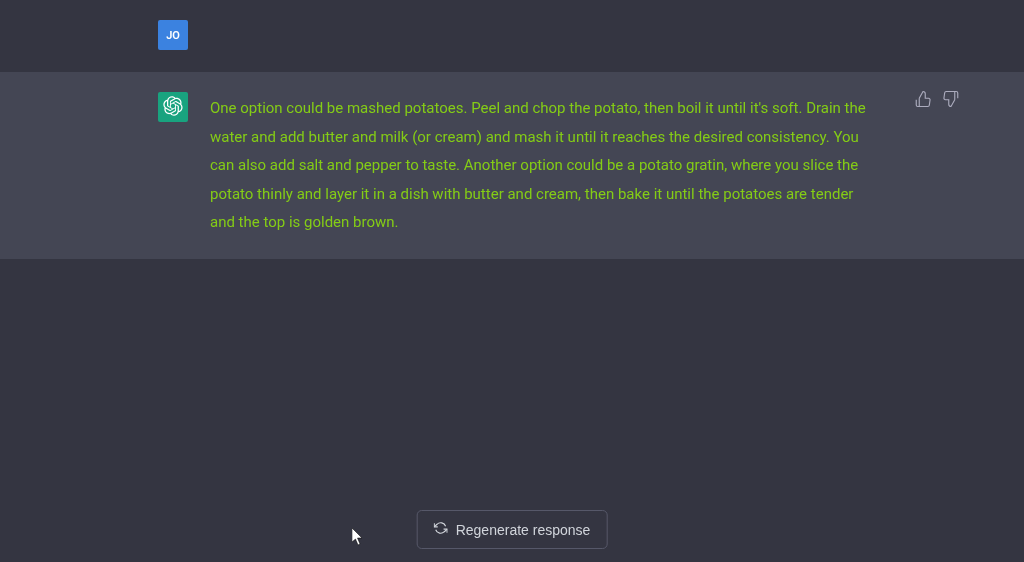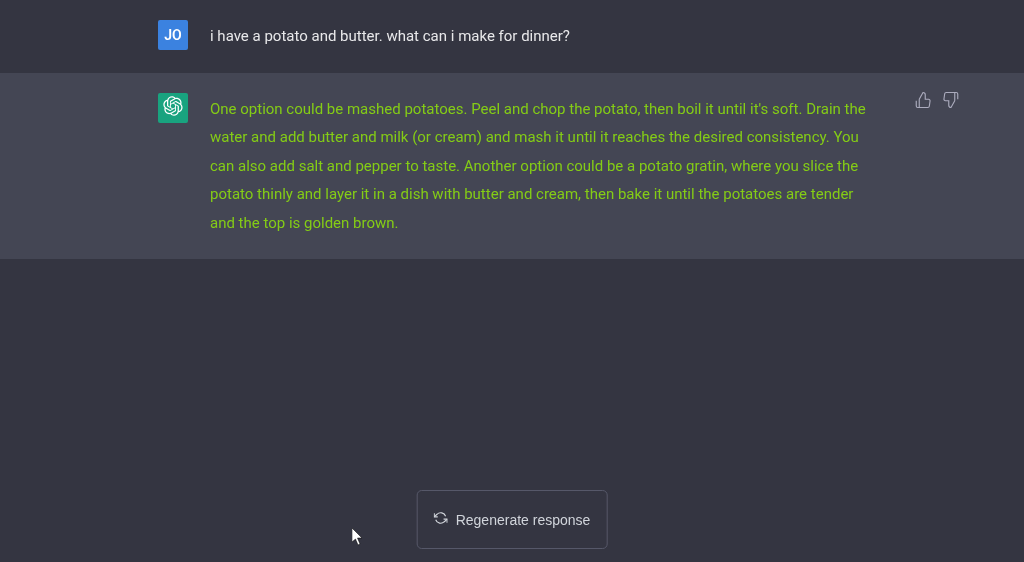--- a/index.html
+++ b/index.html
@@ -31,21 +31,21 @@
     position: relative;
   }
   .avatar {
     width: 30px;
     height: 30px;
     flex-shrink: 0;
     display: flex;
     align-items: center;
     justify-content: center;
     border-radius: 2px;
-    font-size: 14px;
+    font-size: 11px;
     font-weight: 600;
     color: #fff;
   }
   .avatar.user-avatar {
     background: #3b82e0;
   }
   .avatar.assistant-avatar {
     background: #19a37f;
   }
   .assistant-avatar svg {
@@ -85,21 +85,21 @@
     stroke-width: 1.5;
   }
   .regenerate-button {
     position: absolute;
     bottom: 13px;
     left: 50%;
     transform: translateX(-50%);
     background: transparent;
     border: 1px solid #565869;
     color: #d1d5db;
-    padding: 20px 16px;
+    padding: 10px 16px;
     border-radius: 5px;
     font-size: 14px;
     cursor: pointer;
     display: flex;
     align-items: center;
     gap: 8px;
   }
   .regenerate-button svg {
     width: 14px;
     height: 14px;
@@ -123,21 +123,20 @@
 </style>
 </head>
 <body>
 
 <div class="chat-container">
 
   <div class="message-row user">
     <div class="avatar user-avatar">
       <span>JO</span>
     </div>
-    <div class="message-text">i have a potato and butter. what can i make for dinner?</div>
   </div>
 
   <div class="message-row assistant">
     <div class="avatar assistant-avatar">
       <span>
         <svg viewBox="0 0 41 41">
             <path d="M37.5324 16.8707C37.9808 15.5241 38.1363 14.0974 37.9886 12.6859C37.8409 11.2744 37.3934 9.91076 36.6759 8.68622C35.6126 6.83404 33.9882 5.3676 32.0373 4.4985C30.0864 3.62941 27.9098 3.40259 25.8215 3.85078C24.8796 2.7893 23.7219 1.94125 22.4257 1.36341C21.1295 0.785575 19.7249 0.491269 18.3058 0.500197C16.1708 0.495044 14.0893 1.16803 12.3614 2.42214C10.6335 3.67624 9.34853 5.44666 8.6917 7.47815C7.30085 7.76286 5.98686 8.3414 4.8377 9.17505C3.68854 10.0087 2.73073 11.0782 2.02839 12.312C0.956464 14.1591 0.498905 16.2988 0.721698 18.4228C0.944492 20.5467 1.83612 22.5449 3.268 24.1293C2.81966 25.4759 2.66413 26.9026 2.81182 28.3141C2.95951 29.7256 3.40701 31.0892 4.12437 32.3138C5.18791 34.1659 6.8123 35.6322 8.76321 36.5013C10.7141 37.3704 12.8907 37.5973 14.9789 37.1492C15.9208 38.2107 17.0786 39.0587 18.3747 39.6366C19.6709 40.2144 21.0755 40.5087 22.4946 40.4998C24.6307 40.5054 26.7133 39.8321 28.4418 38.5772C30.1704 37.3223 31.4556 35.5506 32.1119 33.5179C33.5027 33.2332 34.8167 32.6547 35.9659 31.821C37.115 30.9874 38.0728 29.9178 38.7752 28.684C39.8458 26.8371 40.3023 24.6979 40.0789 22.5748C39.8556 20.4517 38.9639 18.4544 37.5324 16.8707ZM22.4978 37.8849C20.7443 37.8874 19.0459 37.2733 17.6994 36.1501C17.7601 36.117 17.8666 36.0586 17.936 36.0161L25.9004 31.4156C26.1003 31.3019 26.2663 31.137 26.3813 30.9378C26.4964 30.7386 26.5563 30.5124 26.5549 30.2825V19.0542L29.9213 20.998C29.9389 21.0068 29.9541 21.0198 29.9656 21.0359C29.977 21.052 29.9842 21.0707 29.9867 21.0902V30.3889C29.9842 32.375 29.1946 34.2791 27.7909 35.6841C26.3872 37.0892 24.4838 37.8806 22.4978 37.8849ZM6.39227 31.0064C5.51397 29.4888 5.19742 27.7107 5.49804 25.9832C5.55718 26.0187 5.66048 26.0818 5.73461 26.1244L13.699 30.7248C13.8975 30.8408 14.1233 30.902 14.3532 30.902C14.583 30.902 14.8088 30.8408 15.0073 30.7248L24.731 25.1103V28.9979C24.7321 29.0177 24.7283 29.0376 24.7199 29.0556C24.7115 29.0736 24.6988 29.0893 24.6829 29.1012L16.6317 33.7497C14.9096 34.7416 12.8643 35.0097 10.9447 34.4954C9.02506 33.9811 7.38785 32.7263 6.39227 31.0064ZM4.29707 13.6194C5.17156 12.0998 6.55279 10.9364 8.19885 10.3327C8.19885 10.4013 8.19491 10.5228 8.19491 10.6071V19.808C8.19351 20.0378 8.25334 20.2638 8.36823 20.4629C8.48312 20.6619 8.64893 20.8267 8.84863 20.9404L18.5723 26.5542L15.206 28.4979C15.1894 28.5089 15.1703 28.5155 15.1505 28.5173C15.1307 28.5191 15.1107 28.516 15.0924 28.5082L7.04046 23.8557C5.32135 22.8601 4.06716 21.2235 3.55289 19.3046C3.03862 17.3858 3.30624 15.3413 4.29707 13.6194ZM31.955 20.0556L22.2312 14.4411L25.5976 12.4981C25.6142 12.4872 25.6333 12.4805 25.6531 12.4787C25.6729 12.4769 25.6928 12.4801 25.7111 12.4879L33.7631 17.1364C34.9967 17.849 36.0017 18.8982 36.6606 20.1613C37.3194 21.4244 37.6047 22.849 37.4832 24.2684C37.3617 25.6878 36.8382 27.0432 35.9743 28.1759C35.1103 29.3086 33.9415 30.1717 32.6047 30.6641C32.6047 30.5947 32.6047 30.4733 32.6047 30.3889V21.188C32.6066 20.9586 32.5474 20.7328 32.4332 20.5338C32.319 20.3348 32.154 20.1698 31.955 20.0556ZM35.3055 15.0128C35.2464 14.9765 35.1431 14.9142 35.069 14.8717L27.1045 10.2712C26.906 10.1554 26.6803 10.0943 26.4504 10.0943C26.2206 10.0943 25.9948 10.1554 25.7963 10.2712L16.0726 15.8858V11.9982C16.0715 11.9783 16.0753 11.9585 16.0837 11.9405C16.0921 11.9225 16.1048 11.9068 16.1207 11.8949L24.1719 7.25025C25.4053 6.53903 26.8158 6.19376 28.2383 6.25482C29.6608 6.31589 31.0364 6.78077 32.2044 7.59508C33.3723 8.40939 34.2842 9.53945 34.8334 10.8531C35.3826 12.1667 35.5464 13.6095 35.3055 15.0128ZM14.2424 21.9419L10.8752 19.9981C10.8576 19.9893 10.8423 19.9763 10.8309 19.9602C10.8195 19.9441 10.8122 19.9254 10.8098 19.9058V10.6071C10.8107 9.18295 11.2173 7.78848 11.9819 6.58696C12.7466 5.38544 13.8377 4.42659 15.1275 3.82264C16.4173 3.21869 17.8524 2.99464 19.2649 3.1767C20.6775 3.35876 22.0089 3.93941 23.1034 4.85067C23.0427 4.88379 22.937 4.94215 22.8668 4.98473L14.9024 9.58517C14.7025 9.69878 14.5366 9.86356 14.4215 10.0626C14.3065 10.2616 14.2466 10.4877 14.2479 10.7175L14.2424 21.9419ZM16.071 17.9991L20.4018 15.4978L24.7325 17.9975V22.9985L20.4018 25.4983L16.071 22.9985V17.9991Z"></path>
           </svg>
       </span>
     </div>

